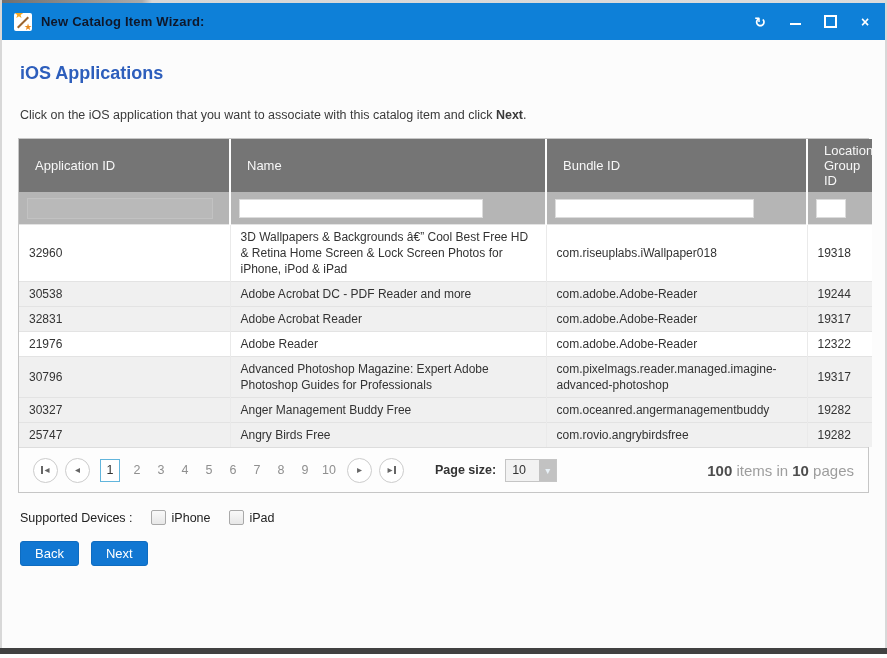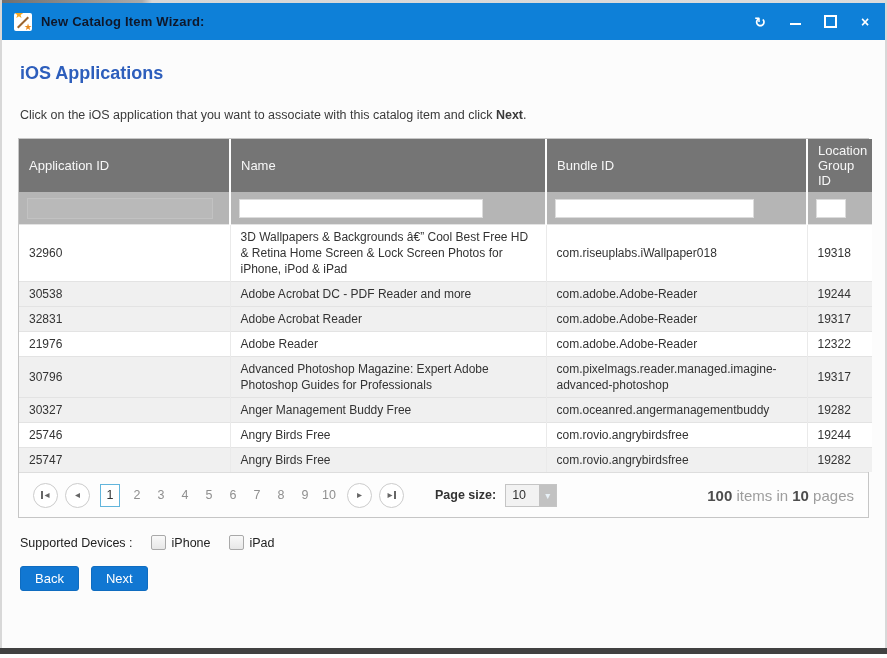--- a/index.html
+++ b/index.html
@@ -25,21 +25,21 @@
   .page-title{color:#2d5ebc;font-size:18px;font-weight:bold;margin:23px 0 0 2px;}
   .instruction{margin:24px 0 16px 2px;font-size:12.5px;color:#3a3a3a;}
   .instruction b{font-weight:bold;}
   .note-line{margin:13px 0 0 2px;font-size:12px;color:#3f74c7;font-style:italic;}
   .note-line .note-label{font-weight:bold;}
   
   .grid{margin-top:11px;border:1px solid #c6c6c6;background:#ffffff;}
   table{border-collapse:collapse;table-layout:fixed;width:100%;}
   col.c1{width:211px;} col.c2{width:316px;} col.c3{width:261px;} col.c4{width:65px;}
   thead th{background:#757575;color:#f7f7f7;font-weight:normal;font-size:13px;text-align:left;
-           padding:4px 10px;height:34px;vertical-align:middle;border-left:2px solid #fdfdfd;}
+           padding:4px 16px;height:34px;vertical-align:middle;border-left:2px solid #fdfdfd;}
   thead th:first-child{border-left:none;}
   tr.filter-row td{background:#b5b5b5;padding:5px 8px;height:22px;border-left:2px solid #fdfdfd;}
   tr.filter-row td:first-child{border-left:none;}
   .filter-input{display:block;width:82%;height:19px;border:1px solid #dcdcdc;background:#fff;box-sizing:border-box;padding:0 4px;font-size:12px;}
   .filter-input.small{width:30px;}
   .filter-disabled{display:block;width:96%;height:21px;border:1px solid #c2c2c2;background:#b9b9b9;box-sizing:border-box;}
   tbody td{font-size:12px;color:#333;padding:4px 10px;line-height:16px;vertical-align:middle;
            border-top:1px solid #e3e3e3;border-left:1px solid #eaeaea;word-wrap:break-word;overflow-wrap:break-word;}
   tbody td:first-child{border-left:none;}
   tbody tr{background:#ffffff;cursor:pointer;}
@@ -159,26 +159,20 @@
               <td>Advanced Photoshop Magazine: Expert Adobe Photoshop Guides for Professionals</td>
               <td>com.pixelmags.reader.managed.imagine-advanced-photoshop</td>
               <td>19317</td>
           </tr>
           <tr class="alt">
             <td>30327</td>
               <td>Anger Management Buddy Free</td>
               <td>com.oceanred.angermanagementbuddy</td>
               <td>19282</td>
           </tr>
-          <tr>
-            <td>25746</td>
-              <td>Angry Birds Free</td>
-              <td>com.rovio.angrybirdsfree</td>
-              <td>19244</td>
-          </tr>
           <tr class="alt">
             <td>25747</td>
               <td>Angry Birds Free</td>
               <td>com.rovio.angrybirdsfree</td>
               <td>19282</td>
           </tr>
         </tbody>
       </table>
 
       <div class="pager">

